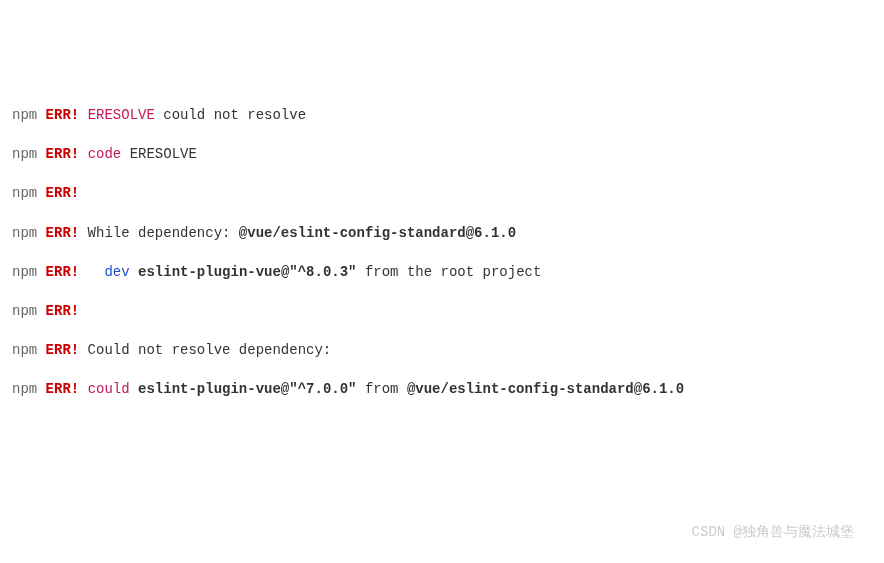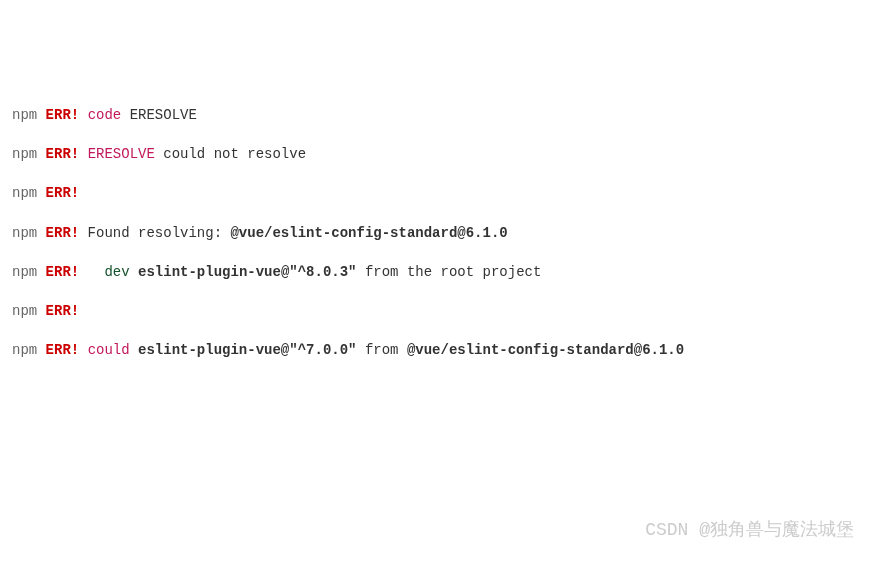--- a/index.html
+++ b/index.html
@@ -20,47 +20,48 @@
       font-weight: bold;
     }
     .magenta {
       color: #c2185b;
     }
     .pkg-bold {
       font-weight: bold;
       color: #333333;
     }
     .yellow {
-      color: #14532d;
+      color: #1d4ed8;
     }
     .gray {
       color: #666666;
     }
     .watermark {
       position: fixed;
       bottom: 20px;
       right: 30px;
       color: #cccccc;
-      font-size: 18px;
+      font-size: 14px;
       pointer-events: none;
       margin-left: 19px;
     }
   </style>
 </head>
 <body>
 
 
 
 <div>
+<span class="line"><span class="gray">npm </span><span class="err-red">ERR!</span><span> </span><span class="magenta">ERESOLVE</span><span> could not resolve</span></span>
 <span class="line"><span class="gray">npm </span><span class="err-red">ERR!</span><span> </span><span class="magenta">code</span><span> ERESOLVE</span></span>
-<span class="line"><span class="gray">npm </span><span class="err-red">ERR!</span><span> </span><span class="magenta">ERESOLVE</span><span> could not resolve</span></span>
 <span class="line"><span class="gray">npm </span><span class="err-red">ERR!</span><span> </span></span>
-<span class="line"><span class="gray">npm </span><span class="err-red">ERR!</span><span> Found resolving: </span><span class="pkg-bold">@vue/eslint-config-standard@6.1.0</span></span>
+<span class="line"><span class="gray">npm </span><span class="err-red">ERR!</span><span> While dependency: </span><span class="pkg-bold">@vue/eslint-config-standard@6.1.0</span></span>
 <span class="line"><span class="gray">npm </span><span class="err-red">ERR!</span><span>   </span><span class="yellow">dev</span><span> </span><span class="pkg-bold">eslint-plugin-vue@"^8.0.3"</span><span> from the root project</span></span>
 <span class="line"><span class="gray">npm </span><span class="err-red">ERR!</span><span> </span></span>
+<span class="line"><span class="gray">npm </span><span class="err-red">ERR!</span><span> Could not resolve dependency:</span></span>
 <span class="line"><span class="gray">npm </span><span class="err-red">ERR!</span><span> </span><span class="magenta">could</span><span> </span><span class="pkg-bold">eslint-plugin-vue@"^7.0.0"</span><span> from </span><span class="pkg-bold">@vue/eslint-config-standard@6.1.0</span></span>
 
 
 
 
 
 
 
 
 

